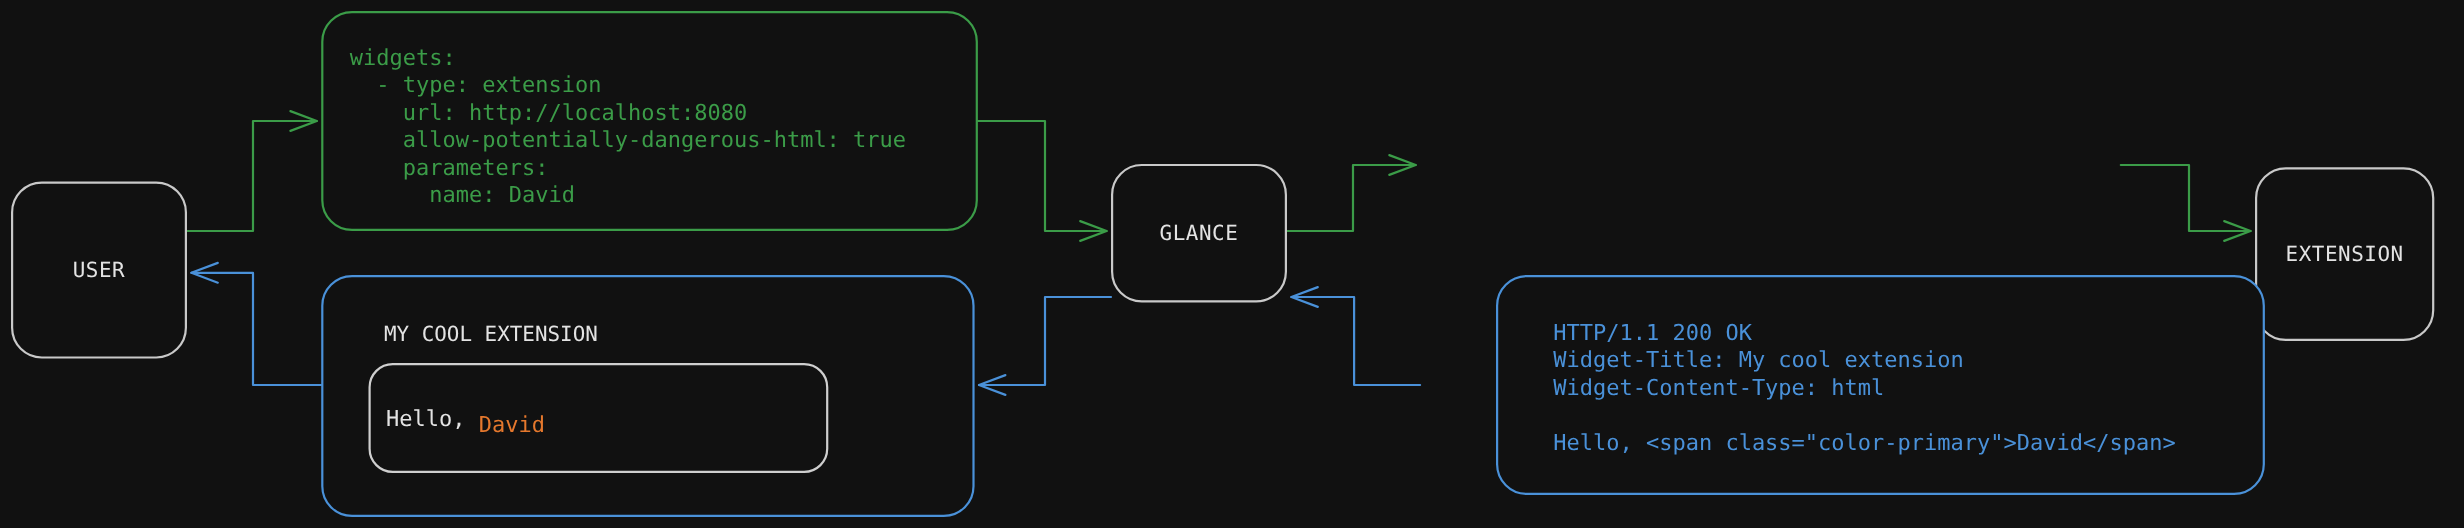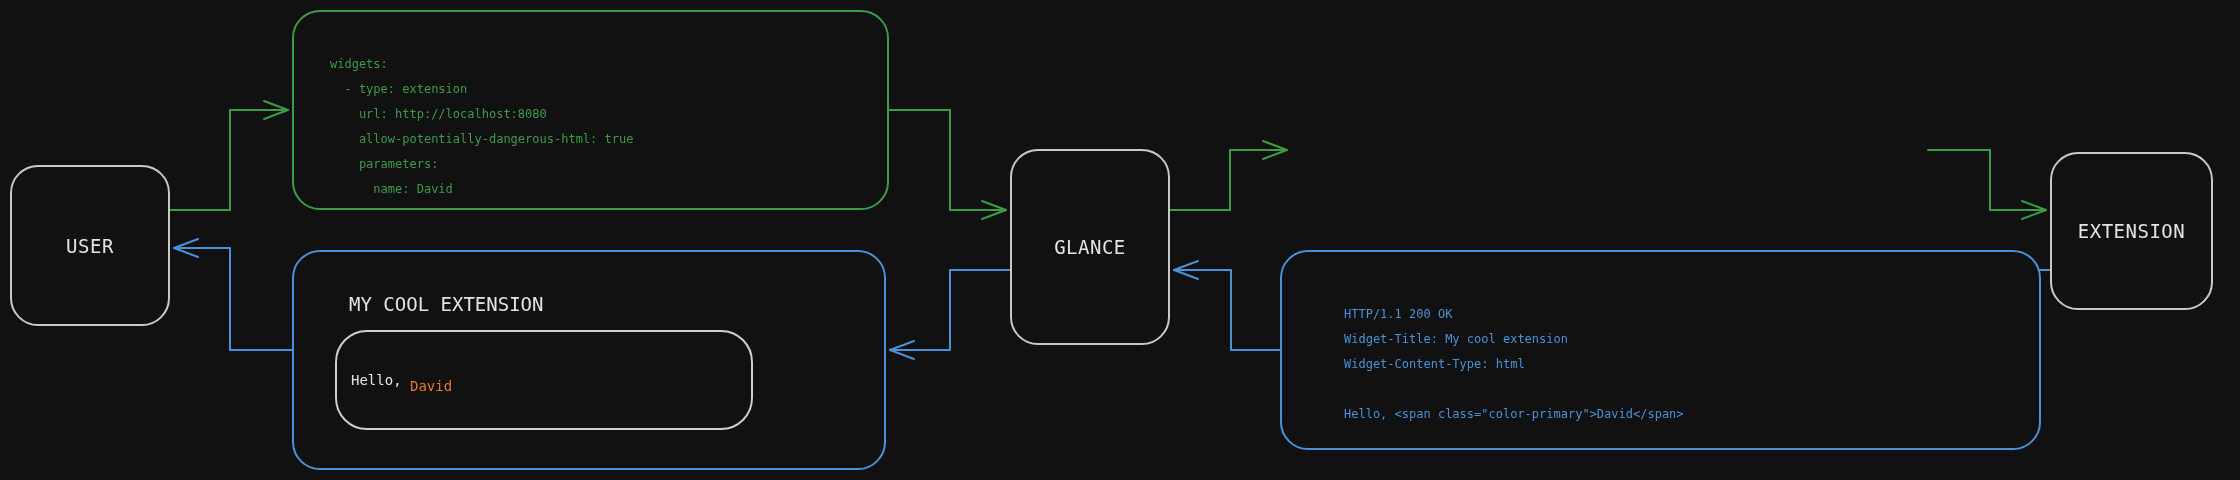--- a/index.html
+++ b/index.html
@@ -14,36 +14,36 @@
   }
   .box{position:absolute; box-sizing:border-box; border-radius:28px; background:var(--background);}
   .node{
     border:2px solid var(--node_border);
     display:flex; align-items:center; justify-content:center;
     color:var(--text); font-size:19px; letter-spacing:0.5px;
   }
   .codebox-green{border:2px solid var(--green); color:var(--green);}
   .codebox-blue{border:2px solid var(--blue); color:var(--blue);}
   pre.code{
-    margin:12px; font-family:inherit; font-size:12px; line-height:25px;
+    margin:0; font-family:inherit; font-size:20px; line-height:25px;
     white-space:pre; color:inherit;
   }
   #user-node{left:10px; top:149px; width:160px; height:161px;margin-top:16px;}
-  #glance-node{left:1010px; top:149px; width:160px; height:196px;}
+  #glance-node{left:1010px; top:149px; width:160px; height:126px;}
   #extension-node{left:2050px; top:152px; width:163px; height:158px;}
   #config-box{left:292px; top:10px; width:597px; height:200px; padding:28px 0 0 24px;}
   #request-box{left:1291px; top:90px; width:637px; height:120px; display:flex; align-items:center; padding-left:50px; font-size:19px;}
-  #response-box{left:1280px; top:250px; width:761px; height:200px; padding:38px 0 0 50px;}
+  #response-box{left:1360px; top:250px; width:699px; height:200px; padding:38px 0 0 50px;}
   #widget-box{left:292px; top:250px; width:594px; height:220px; padding:40px 4px 0 55px; color:var(--text); font-size:19px;}
   #widget-title{display:block; line-height:25px; color:var(--text);}
   #widget-inner{
     position:absolute; left:41px; top:78px; width:418px; height:100px;
-    box-sizing:border-box; border:2px solid var(--inner_border); border-radius:32px;
+    box-sizing:border-box; border:2px solid var(--inner_border); border-radius:22px;
     display:flex; align-items:center; padding-left:14px;
-    font-size:14px; white-space:pre;
+    font-size:20px; white-space:pre;
   }
   #widget-inner .prefix{color:var(--text);}
   #widget-inner .name{color:var(--orange);margin-top:12px;}
   svg.wires{position:absolute; left:0; top:0; pointer-events:none;}
   .wire{fill:none; stroke-width:2px; stroke-linejoin:round; stroke-linecap:round;}
   .wire-green{stroke:var(--green);}
   .wire-blue{stroke:var(--blue);}
 </style>
 </head>
 <body>

